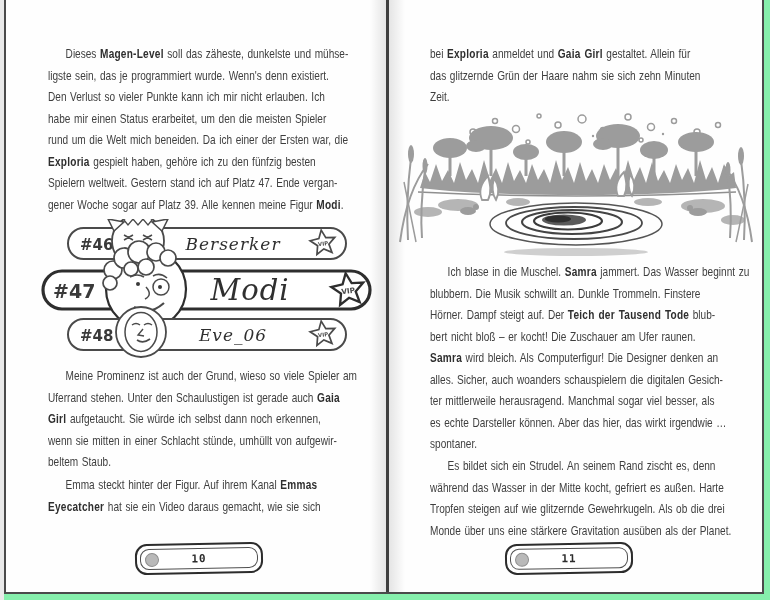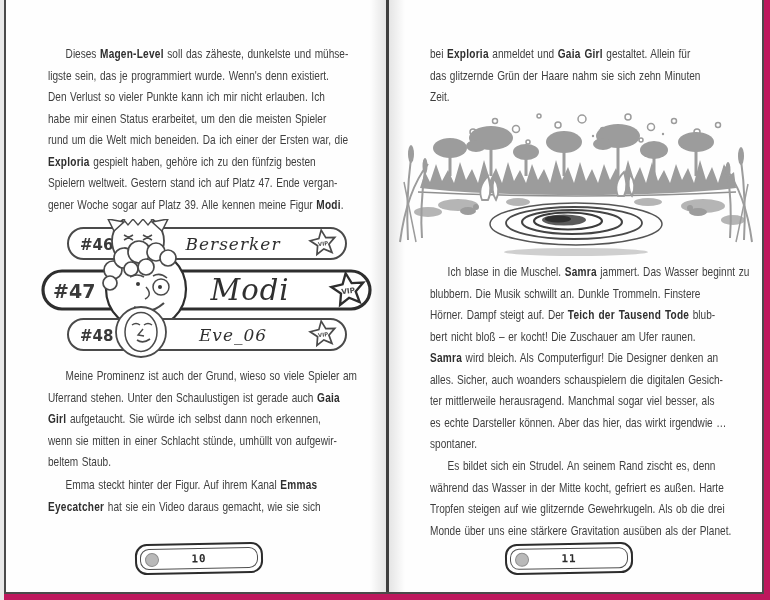--- a/index.html
+++ b/index.html
@@ -1,16 +1,16 @@
 <!DOCTYPE html>
 <html><head>
 <meta charset="utf-8">
 <style>
   html,body{margin:0;padding:0;}
-  .photo{position:relative;width:770px;height:600px;background:#be185d;overflow:hidden;
+  .photo{position:relative;width:770px;height:600px;background:#86efac;overflow:hidden;
          font-family:"Liberation Sans",sans-serif;}
   .left-strip{position:absolute;left:0;top:0;width:4px;height:100%;background:#e9e9e9;}
   .spread{position:absolute;left:4px;top:-2px;width:756px;height:592px;background:#fefefe;
           border:2px solid #4a4a4a;}
   .gutter{position:absolute;left:380px;top:0;bottom:0;width:3px;background:#3e3e3e;}
   .gutter-shade-l{position:absolute;left:364px;top:0;bottom:0;width:16px;
       background:linear-gradient(to right,rgba(0,0,0,0),rgba(0,0,0,.10));}
   .gutter-shade-r{position:absolute;left:383px;top:0;bottom:0;width:16px;
       background:linear-gradient(to left,rgba(0,0,0,0),rgba(0,0,0,.10));}
   .tb{position:absolute;white-space:nowrap;font-size:12.6px;line-height:21.55px;

